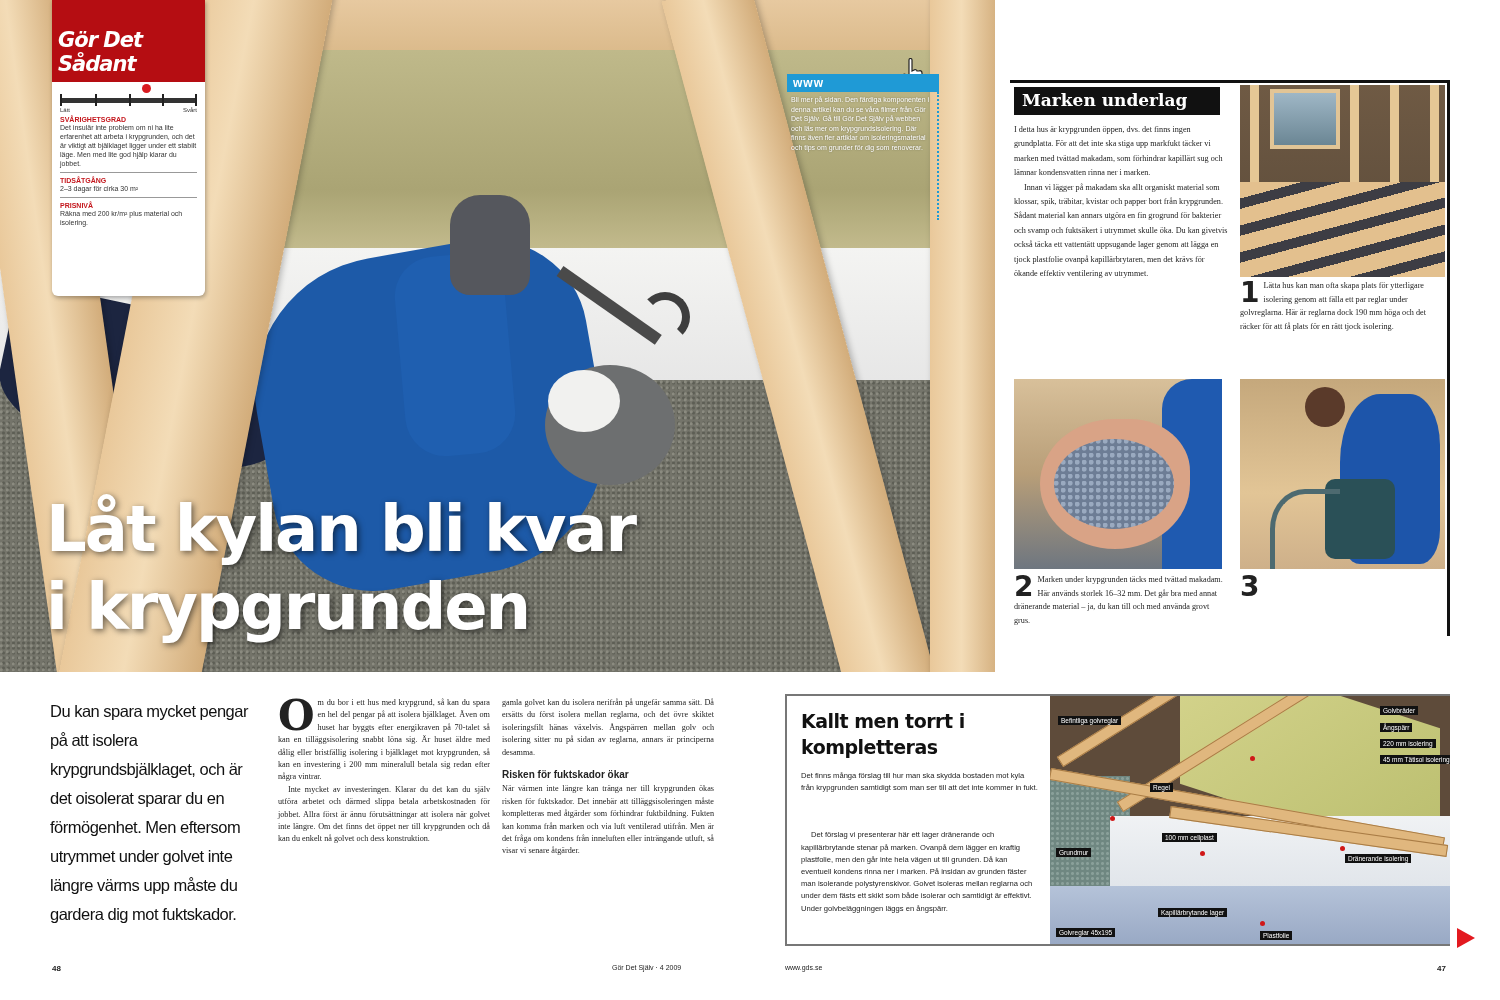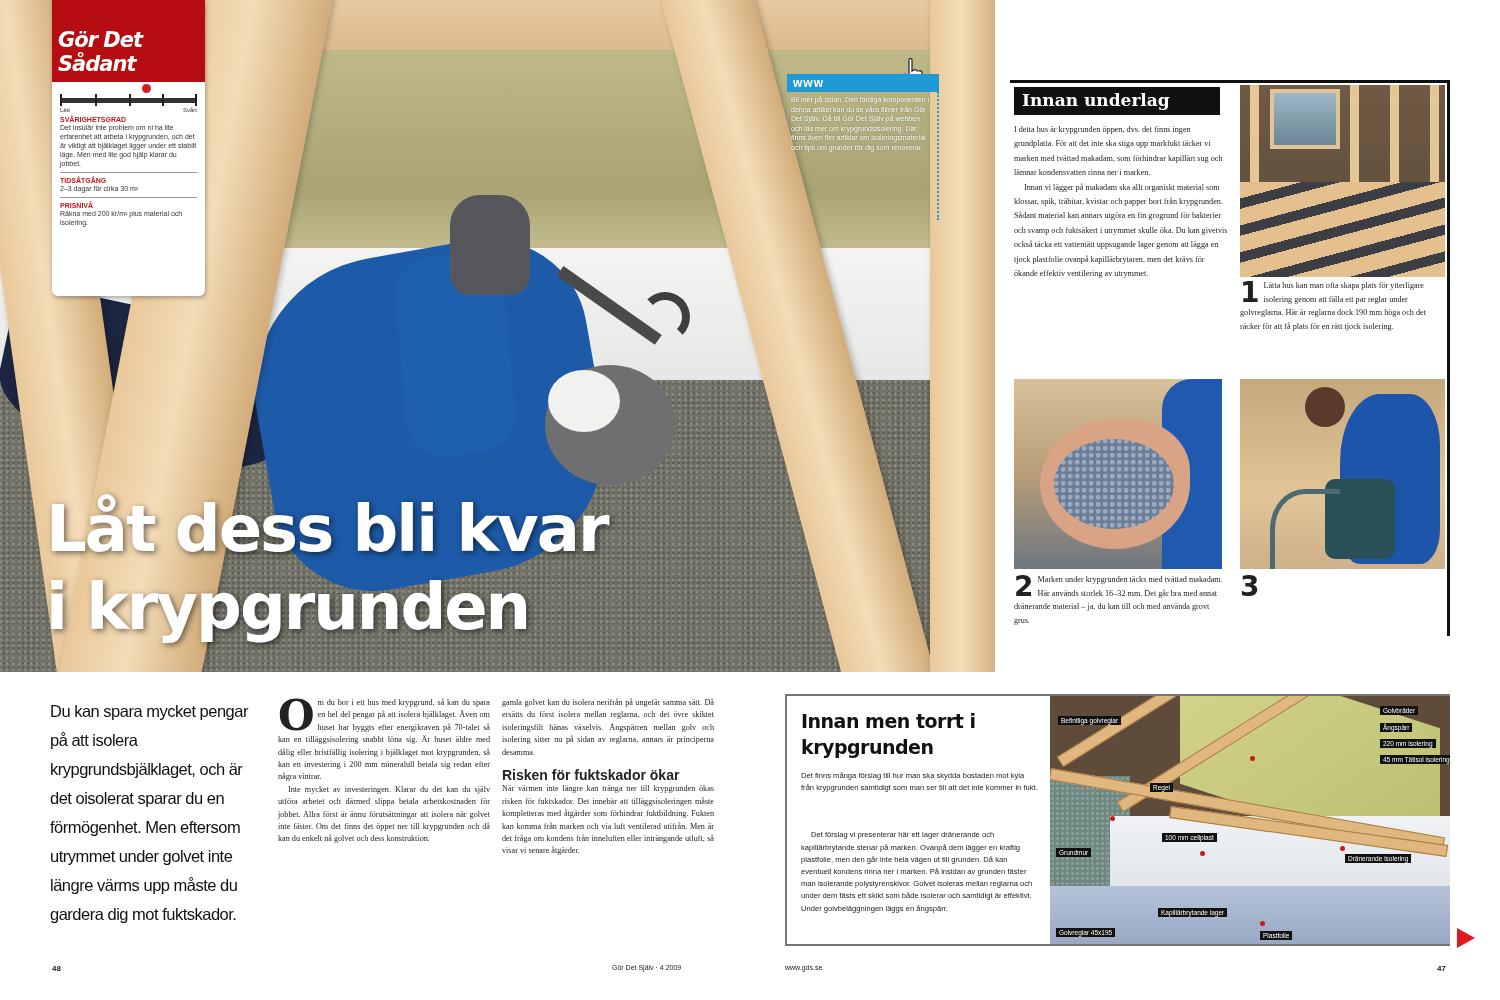--- a/index.html
+++ b/index.html
@@ -61,21 +61,21 @@
   .www-body { color: #fff; font-size: 7px; line-height: 9.6px; padding: 3px 4px; border-right: 2px dotted #1f9ad6; height: 128px; text-shadow: 0 0 2px rgba(0,0,0,.4); }
   .cursor-icon { position: absolute; left: 902px; top: 58px; width: 22px; height: 32px; }
 
   
   .intro { position: absolute; left: 50px; top: 697px; width: 205px; font-size: 16.5px; line-height: 29px; color: #111; letter-spacing: -0.5px; }
   .col { position: absolute; top: 697px; width: 212px; font-family: "Liberation Serif", serif; font-size: 8.2px; line-height: 12.4px; color: #222; text-align: justify; }
   .col p + p { text-indent: 10px; }
   .col-1 { left: 278px; }
   .col-2 { left: 502px; }
   .dropcap { float: left; font-size: 42px; line-height: 34px; font-weight: bold; margin: 2px 3px 0 0; font-family: "DejaVu Serif", serif; }
-  .col h5 { font-family: "Liberation Sans", sans-serif; font-size: 14px; font-weight: bold; margin: 10px 0 2px; }
+  .col h5 { font-family: "Liberation Sans", sans-serif; font-size: 10px; font-weight: bold; margin: 10px 0 2px; }
 
   .folio { position: absolute; top: 964px; font-size: 8px; font-weight: bold; color: #222; }
   .folio-left { left: 52px; }
   .folio-mid { left: 612px; font-weight: normal; font-size: 7px; }
   .folio-web { left: 785px; font-weight: normal; font-size: 7px; }
   .folio-right { left: 1437px; }
 
   
   .grus { position: absolute; left: 1010px; top: 80px; width: 440px; height: 556px; border-top: 3px solid #111; border-right: 3px solid #111; }
   .grus-title { position: absolute; left: 4px; top: 4px; width: 206px; height: 28px; background: #111; color: #fff; font-family: "DejaVu Serif", serif; font-size: 17px; font-weight: bold; padding: 3px 8px; }
@@ -134,21 +134,21 @@
   <div class="hammer-handle"></div>
   <div class="hammer-head"></div>
   <div class="head"></div>
   <div class="mask"></div>
   <div class="joist j1"></div>
   <div class="joist j2"></div>
   <div class="joist j3"></div>
   <div class="joist j4"></div>
 </div>
 
-<div class="headline">Låt dess bli kvar
+<div class="headline">Låt kylan bli kvar
 i krypgrunden</div>
 
 <div class="gds">
   <div class="gds-head">
     <span class="gds-logo">Gör Det Sådant</span>
   </div>
   <div class="gds-meter">
     <div class="bar"></div>
     <div class="tick" style="left:25%"></div>
     <div class="tick" style="left:50%"></div>
@@ -180,34 +180,34 @@
 </svg>
 <div class="www">
   <div class="www-head">www</div>
   <div class="www-body">Bli mer på sidan. Den färdiga komponenten i denna artikel kan du se våra filmer från Gör Det Själv. Gå till Gör Det Själv på webben och läs mer om krypgrundsisolering. Där finns även fler artiklar om isoleringsmaterial och tips om grunder för dig som renoverar.</div>
 </div>
 
 <div class="intro">Du kan spara mycket pengar på att isolera krypgrundsbjälklaget, och är det oisolerat sparar du en förmögenhet. Men eftersom utrymmet under golvet inte längre värms upp måste du gardera dig mot fuktskador.</div>
 
 <div class="col col-1">
   <p><span class="dropcap">O</span><span>m du bor i ett hus med krypgrund, så kan du spara en hel del pengar på att isolera bjälklaget. Även om huset har byggts efter energikraven på 70-talet så kan en tilläggsisolering snabbt löna sig. Är huset äldre med dålig eller bristfällig isolering i bjälklaget mot krypgrunden, så kan en investering i 200 mm mineralull betala sig redan efter några vintrar.</span></p>
-  <p>Inte mycket av investeringen. Klarar du det kan du själv utföra arbetet och därmed slippa betala arbetskostnaden för jobbet. Allra först är ännu förutsättningar att isolera när golvet inte fäster. Om det finns det öppet ner till krypgrunden och då kan du enkelt nå golvet och dess konstruktion.</p>
+  <p>Inte mycket av investeringen. Klarar du det kan du själv utföra arbetet och därmed slippa betala arbetskostnaden för jobbet. Allra först är ännu förutsättningar att isolera när golvet inte längre. Om det finns det öppet ner till krypgrunden och då kan du enkelt nå golvet och dess konstruktion.</p>
 </div>
 
 <div class="col col-2">
   <p>gamla golvet kan du isolera nerifrån på ungefär samma sätt. Då ersätts du först isolera mellan reglarna, och det övre skiktet isoleringsfilt hänas växelvis. Ångspärren mellan golv och isolering sitter nu på sidan av reglarna, annars är principerna desamma.</p>
   <h5>Risken för fuktskador ökar</h5>
   <p>När värmen inte längre kan tränga ner till krypgrunden ökas risken för fuktskador. Det innebär att tilläggsisoleringen måste kompletteras med åtgärder som förhindrar fuktbildning. Fukten kan komma från marken och via luft ventilerad utifrån. Men är det fråga om kondens från inneluften eller inträngande utluft, så visar vi senare åtgärder.</p>
 </div>
 
 <div class="folio folio-left">48</div>
 <div class="folio folio-mid">Gör Det Själv · 4 2009</div>
 
 <div class="grus">
-  <div class="grus-title">Innan underlag</div>
+  <div class="grus-title">Marken underlag</div>
   <div class="grus-text">
     <p>I detta hus är krypgrunden öppen, dvs. det finns ingen grundplatta. För att det inte ska stiga upp markfukt täcker vi marken med tvättad makadam, som förhindrar kapillärt sug och lämnar kondensvatten rinna ner i marken.</p>
     <p>Innan vi lägger på makadam ska allt organiskt material som klossar, spik, träbitar, kvistar och papper bort från krypgrunden. Sådant material kan annars utgöra en fin grogrund för bakterier och svamp och fuktsäkert i utrymmet skulle öka. Du kan givetvis också täcka ett vattentätt uppsugande lager genom att lägga en tjock plastfolie ovanpå kapillärbrytaren, men det krävs för ökande effektiv ventilering av utrymmet.</p>
   </div>
 
   <div class="photo ph-frame">
     <div class="win"></div>
     <div class="stud" style="left:10px"></div>
     <div class="stud" style="left:110px"></div>
     <div class="stud" style="left:150px"></div>
@@ -233,21 +233,21 @@
   <div class="cap cap-2">
     <span class="num">2</span>
     <span>Marken under krypgrunden täcks med tvättad makadam. Här används storlek 16–32 mm. Det går bra med annat dränerande material – ja, du kan till och med använda grovt grus.</span>
   </div>
   <div class="cap cap-3">
     <span class="num">3</span>
   </div>
 </div>
 
 <div class="kallt">
-  <div class="kallt-title">Innan men torrt i krypgrunden</div>
+  <div class="kallt-title">Kallt men torrt i kompletteras</div>
   <div class="kallt-text">
     <p>Det finns många förslag till hur man ska skydda bostaden mot kyla från krypgrunden samtidigt som man ser till att det inte kommer in fukt.</p>
     <p>Det förslag vi presenterar här ett lager dränerande och kapillärbrytande stenar på marken. Ovanpå dem lägger en kraftig plastfolie, men den går inte hela vägen ut till grunden. Då kan eventuell kondens rinna ner i marken. På insidan av grunden fäster man isolerande polystyrenskivor. Golvet isoleras mellan reglarna och under dem fästs ett skikt som både isolerar och samtidigt är effektivt. Under golvbeläggningen läggs en ångspärr.</p>
   </div>
   <div class="diagram">
     <div class="wall"></div>
     <div class="insul-d"></div>
     <div class="foam-d"></div>
     <div class="ground"></div>
     <div class="beam" style="left:10px; top:60px; width:190px; transform:rotate(-32deg)"></div>

